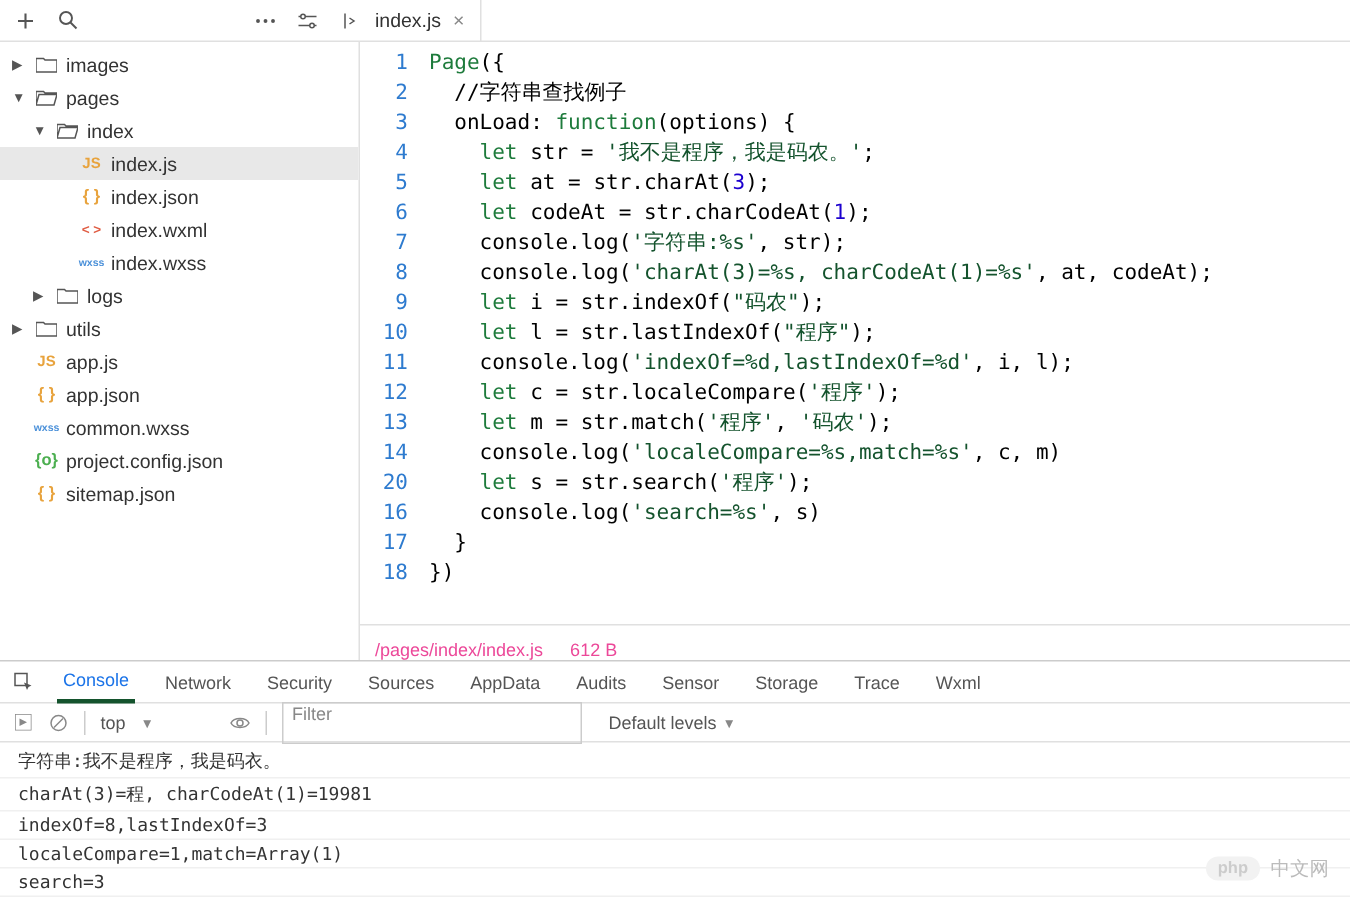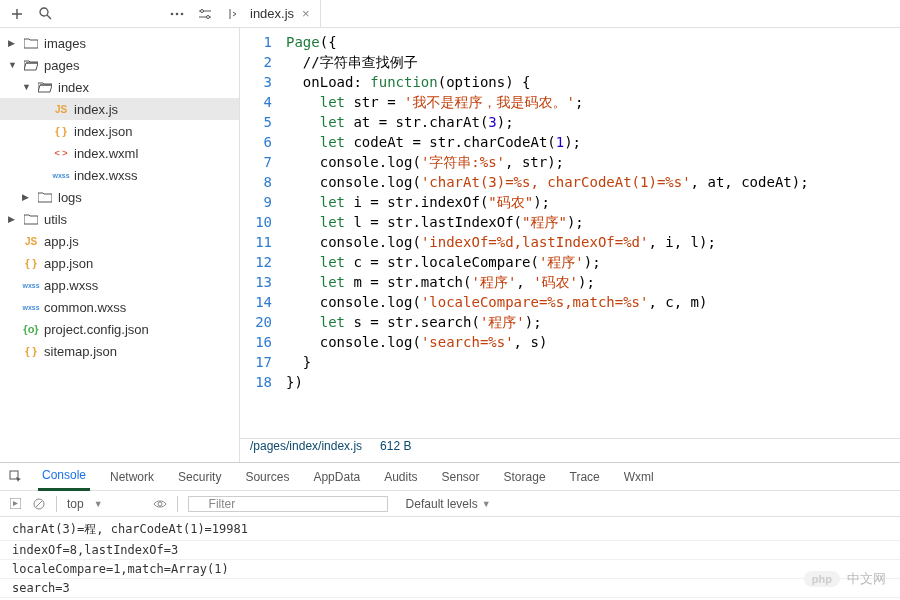--- a/index.html
+++ b/index.html
@@ -16,28 +16,28 @@
 .tree-row.sel { background: #e8e8e8; }
 .indent1 { padding-left: 22px; } .indent3 { padding-left: 52px; }
 .chev { width: 10px; color: #555; font-size: 9px; }
 .fi { width: 18px; display: inline-flex; justify-content: center; font-size: 10px; font-weight: bold; }
 .folder-icon { color: #555; }
 .js-icon { color: #e8a33d; } .json-icon { color: #e8a33d; font-size: 11px; } .wxml-icon { color: #e05d44; font-size: 9px; } .wxss-icon { color: #4a90d9; font-size: 7px; } .config-icon { color: #4caf50; font-size: 11px; }
 .editor { flex: 1; display: flex; flex-direction: column; min-width: 0; }
 .code-area { flex: 1; display: flex; overflow: auto; font-family: "Consolas","Menlo",monospace; font-size: 14px; line-height: 20px; }
 .gutter { width: 46px; text-align: right; color: #2e7bcf; padding-right: 14px; padding-top: 4px; user-select: none; }
 .code { padding-top: 4px; white-space: pre; }
-.kw { color: #1e7b3c; } .fn { color: #1e7b3c; } .cm { color: #000000; } .str { color: #c2410c; margin-top: 17px; } .num { color: #1c00cf; } .plain { color: #000; }
-.statusbar { height: 24px; border-top: 1px solid #e0e0e0; display: flex; align-items: flex-start; padding-left: 10px; gap: 18px; font-size: 12px; color: #0c4a6e; }
+.kw { color: #1e7b3c; } .fn { color: #1e7b3c; } .cm { color: #000000; } .str { color: #14532d; margin-top: 17px; } .num { color: #1c00cf; } .plain { color: #000; }
+.statusbar { height: 24px; border-top: 1px solid #e0e0e0; display: flex; align-items: flex-end; padding-left: 10px; gap: 18px; font-size: 12px; color: #ec4899; }
 .devtools { border-top: 1px solid #ccc; }
 .dt-tabs { display: flex; align-items: center; height: 28px; border-bottom: 1px solid #e0e0e0; padding-left: 8px; gap: 16px; font-size: 12px; color: #555; }
 .dt-tab { padding: 0 4px; height: 28px; display: flex; align-items: center; cursor: pointer; }
 .dt-tab.active { color: #1a73e8; border-bottom: 3px solid #14532d; }
 .dt-toolbar { display: flex; align-items: center; height: 26px; border-bottom: 1px solid #e0e0e0; padding-left: 8px; gap: 10px; font-size: 12px; color: #555; }
-.dt-filter { border: 1px solid #ccc; height: 16px; padding: 0 20px; font-size: 12px; color: #888; width: 200px; display: flex; align-items: flex-start; }
+.dt-filter { border: 1px solid #ccc; height: 28px; padding: 0 6px; font-size: 12px; color: #888; width: 200px; display: flex; align-items: flex-start; }
 .dt-levels { display: flex; align-items: center; gap: 4px; margin-left: 8px; }
 .console-out { font-family: "Consolas","Menlo",monospace; font-size: 12px; padding: 2px 0; }
 .console-line { padding: 2px 12px; border-bottom: 1px solid #f0f0f0; color: #333; }
 .watermark { position: absolute; right: 14px; bottom: 12px; font-size: 13px; color: #bbb; display: flex; align-items: center; gap: 7px; pointer-events: none; }
 .wm-badge { background: #f2f2f2; border-radius: 10px; padding: 2px 8px; font-weight: bold; color: #ccc; font-size: 11px; }
 svg { display: block; }
 </style>
 </head>
 <body>
 
@@ -144,24 +144,20 @@
         </span>
         <span>utils</span>
       </div>
     <div class="tree-row indent1">
         <span class="fi js-icon">JS</span>
         <span>app.js</span>
       </div>
     <div class="tree-row indent1">
         <span class="fi json-icon">{ }</span>
         <span>app.json</span>
-      </div>
-    <div class="tree-row indent1">
-        <span class="fi wxss-icon">wxss</span>
-        <span>app.wxss</span>
       </div>
     <div class="tree-row indent1">
         <span class="fi wxss-icon">wxss</span>
         <span>common.wxss</span>
       </div>
     <div class="tree-row indent1">
         <span class="fi config-icon">{o}</span>
         <span>project.config.json</span>
       </div>
     <div class="tree-row indent1">
@@ -246,20 +242,21 @@
     <span style="border-left:1px solid #ccc;height:16px"></span>
     <div class="dt-filter">
         <span>Filter</span>
       </div>
     <div class="dt-levels">
         <span>Default levels</span>
         <span style="color:#888;font-size:9px">▼</span>
       </div>
   </div>
   <div class="console-out">
+    <div class="console-line">字符串:我不是程序，我是码衣。</div>
     <div class="console-line">charAt(3)=程, charCodeAt(1)=19981</div>
     <div class="console-line">indexOf=8,lastIndexOf=3</div>
     <div class="console-line">localeCompare=1,match=Array(1)</div>
     <div class="console-line">search=3</div>
   </div>
 </div>
 
 <div class="watermark">
   <span class="wm-badge">php</span>
   <span>中文网</span>

